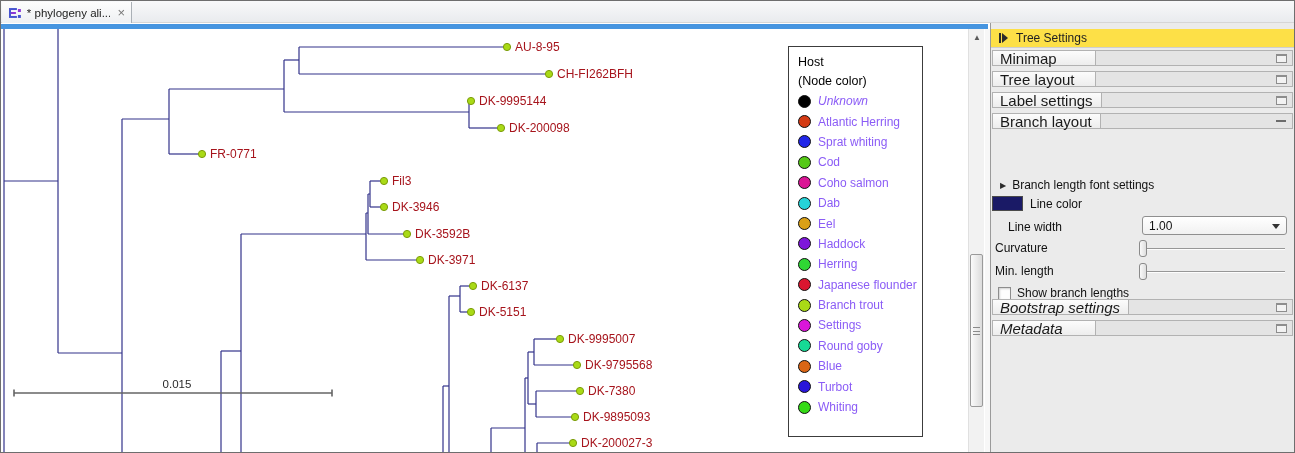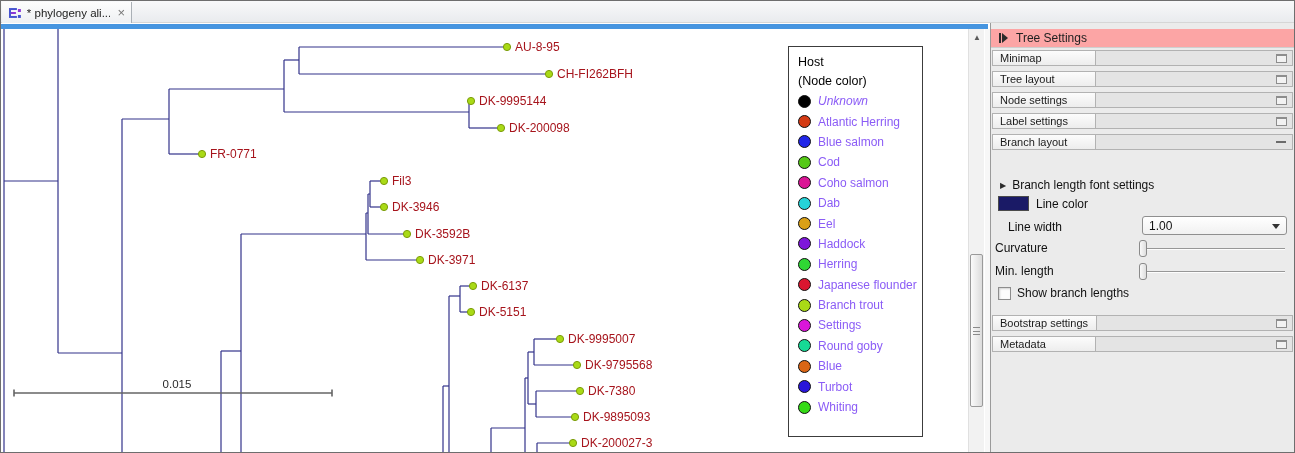--- a/index.html
+++ b/index.html
@@ -58,49 +58,49 @@
     border-top:1px solid #8a8a8a; border-bottom:1px solid #8a8a8a; }
   #vscroll-grip::after { content:""; display:block; margin-top:3px; border-top:1px solid #8a8a8a; }
   
   #panel {
     position:absolute; left:989px; top:22px; width:306px; height:431px;
     background:#ebebeb; border-left:1px solid #9a9a9a;
   }
   #panel-header {
     position:absolute; left:0; top:6px; width:100%; height:19px;
     display:flex; align-items:center; gap:8px; padding-left:8px;
-    border-bottom:1px solid #cfcfcf; background:#fca5a5;
+    border-bottom:1px solid #cfcfcf; background:#fde047;
   }
   #panel-header-icon { display:flex; align-items:center; gap:1px; }
   #panel-header-icon .bar { width:2px; height:10px; background:#2b2b2b; }
   #panel-header-icon .tri { width:0; height:0; border-left:6px solid #2b2b2b;
     border-top:5px solid transparent; border-bottom:5px solid transparent; }
   #panel-title { font-size:12px; color:#222; }
   .prow {
     position:relative; height:16px; margin:0 3px 5px 1px;
     background:#e4e4e4; border:1px solid #b2b2b2;
     display:flex; align-items:stretch;
   }
   .plabel {
     min-width:103px; padding:0 8px 0 7px; display:flex; align-items:center;
     background: linear-gradient(#fcfcfc,#ededed);
-    border-right:1px solid #b2b2b2; font-size:11px; color:#1a1a1a; white-space:nowrap;
+    border-right:1px solid #b2b2b2; font-size:15px; color:#1a1a1a; white-space:nowrap;
   }
   .pfill { flex:1; }
   .picon-box {
     width:11px; height:9px; border:1px solid #8d8d8d; background:#f2f2f2;
     align-self:center; margin-right:5px; border-top-width:2px;
   }
   .picon-dash { width:10px; height:2px; background:#6b6b6b; align-self:center; margin-right:6px; }
   #rows-top { position:absolute; left:0; top:27px; width:100%; }
-  #rows-bottom { position:absolute; left:0; top:292px; width:100%; }
+  #rows-bottom { position:absolute; left:0; top:276px; width:100%;font-style:italic; }
   #bl-content { position:absolute; left:0; top:149px; width:100%; height:140px; font-size:12px; color:#111; }
   #bl-font-row { position:absolute; left:9px; top:6px; display:flex; align-items:center; gap:6px; }
   .disclosure { font-size:8px; color:#2b2b2b; }
-  #bl-linecolor-row { position:absolute; left:7px; top:24px; display:flex; align-items:center; gap:7px; }
+  #bl-linecolor-row { position:absolute; left:1px; top:24px; display:flex; align-items:center; gap:7px; }
   #bl-swatch { width:31px; height:15px; border:1px solid #4a4a4a; }
   #bl-linewidth-label { position:absolute; left:4px; top:48px;margin-left:13px; }
   #bl-dropdown {
     position:absolute; left:151px; top:44px; width:145px; height:19px;
     background: linear-gradient(#ffffff,#f1f1f1); border:1px solid #8f8f8f; border-radius:3px;
     display:flex; align-items:center; padding-left:6px; font-size:12px;
   }
   #bl-dropdown-arrow {
     position:absolute; right:6px; top:7px; width:0; height:0;
     border-left:4.5px solid transparent; border-right:4.5px solid transparent;
@@ -242,21 +242,21 @@
           <div class="legend-item">
             <span class="legend-swatch" style="background: rgb(0, 0, 0);"></span>
             <span class="legend-label italic">Unknown</span>
           </div>
           <div class="legend-item">
             <span class="legend-swatch" style="background: rgb(212, 58, 19);"></span>
             <span class="legend-label">Atlantic Herring</span>
           </div>
           <div class="legend-item">
             <span class="legend-swatch" style="background: rgb(32, 38, 232);"></span>
-            <span class="legend-label">Blue salmon</span>
+            <span class="legend-label">Sprat whiting</span>
           </div>
           <div class="legend-item">
             <span class="legend-swatch" style="background: rgb(85, 201, 22);"></span>
             <span class="legend-label">Cod</span>
           </div>
           <div class="legend-item">
             <span class="legend-swatch" style="background: rgb(218, 21, 149);"></span>
             <span class="legend-label">Coho salmon</span>
           </div>
           <div class="legend-item">
@@ -325,25 +325,20 @@
     </div>
 
     <div id="rows-top">
         <div class="prow">
           <div class="plabel">Minimap</div>
           <div class="pfill"></div>
           <span class="picon-box"></span>
         </div>
         <div class="prow">
           <div class="plabel">Tree layout</div>
-          <div class="pfill"></div>
-          <span class="picon-box"></span>
-        </div>
-        <div class="prow">
-          <div class="plabel">Node settings</div>
           <div class="pfill"></div>
           <span class="picon-box"></span>
         </div>
         <div class="prow">
           <div class="plabel">Label settings</div>
           <div class="pfill"></div>
           <span class="picon-box"></span>
         </div>
         <div class="prow">
           <div class="plabel">Branch layout</div>

